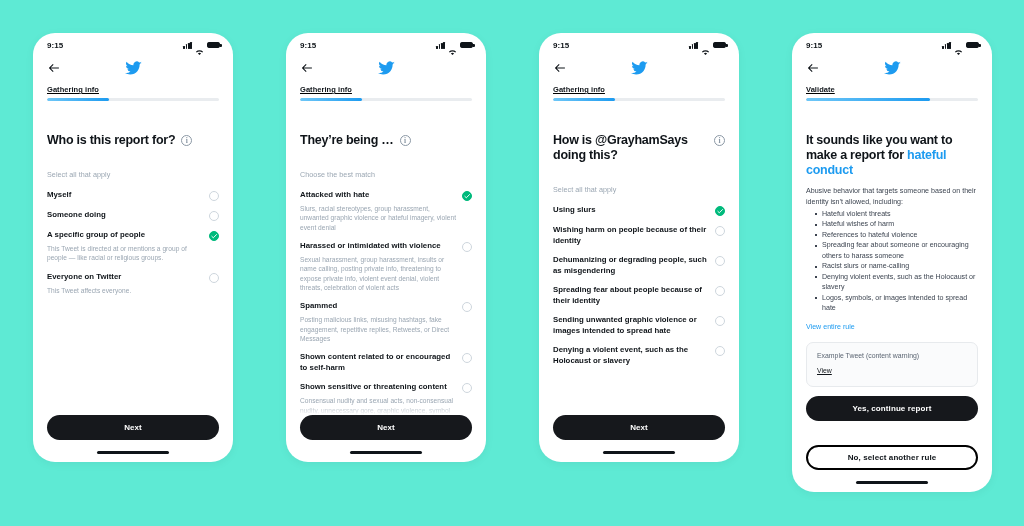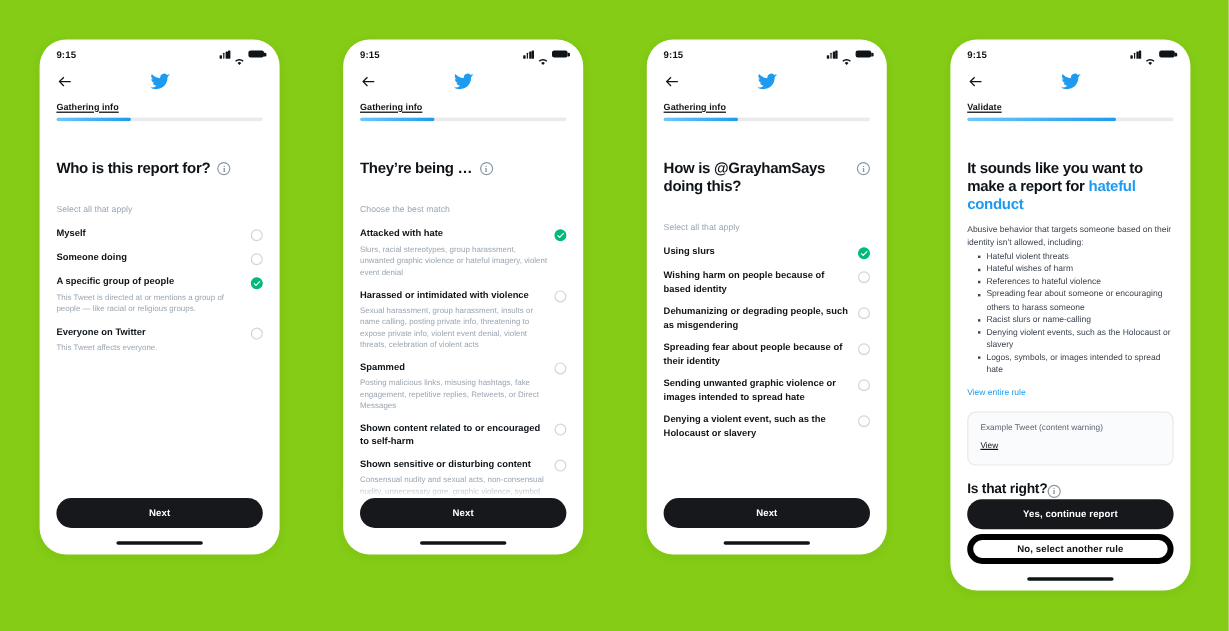--- a/index.html
+++ b/index.html
@@ -5,21 +5,21 @@
   * { box-sizing: border-box; margin: 0; padding: 0; }
   html, body {
     width: 1024px; height: 526px;
     background: #eceff1;
     font-family: "Liberation Sans", sans-serif;
     overflow: hidden;
   }
   .stage {
     position: relative;
     width: 1024px; height: 526px;
-    background: #84cc16;
+    background: #5eead4;
   }
 
   
   .phone {
     position: absolute;
     background: #ffffff;
     border-radius: 22px;
     overflow: hidden;
     box-shadow: 0 2px 10px rgba(0,0,0,0.05);
     display: flex;
@@ -188,21 +188,21 @@
   .footer { flex: 0 0 auto; padding: 0 14px 0 14px; }
   .btn {
     display: flex; align-items: center; justify-content: center;
     height: 25px; border-radius: 18px;
     font-size: 8px; font-weight: bold; cursor: pointer;
     letter-spacing: 0.1px;
   }
   .btn-primary { background: #16181c; color: #ffffff; }
   .btn-secondary {
     background: #ffffff; color: #0f1419;
-    border: 5px solid #000000; margin-top: 4px;
+    border: 2px solid #000000; margin-top: 24px;
   }
   .home-bar {
     flex: 0 0 auto;
     display: flex; justify-content: center;
     padding: 11px 0 8px 0;
   }
   .home-bar i {
     display: block; width: 72px; height: 3px;
     background: #0f1419; border-radius: 2px;
   }
@@ -365,21 +365,21 @@
             <div class="opt-desc">Posting malicious links, misusing hashtags, fake engagement, repetitive replies, Retweets, or Direct Messages</div>
           </div>
           <div class="opt">
             <div class="opt-row">
               <div class="opt-label">Shown content related to or encouraged to self-harm</div>
               <span class="radio"></span>
             </div>
           </div>
           <div class="opt">
             <div class="opt-row">
-              <div class="opt-label">Shown sensitive or disturbing content</div>
+              <div class="opt-label">Shown sensitive or threatening content</div>
               <span class="radio"></span>
             </div>
             <div class="opt-desc">Consensual nudity and sexual acts, non-consensual nudity, unnecessary gore, graphic violence, symbol or image intended to spread hate based on someone’s identity</div>
           </div>
         </div>
       <div class="fade-mask"></div>
     </div>
     <div class="footer">
       <div class="btn btn-primary">Next</div>
     </div>
@@ -434,21 +434,21 @@
               <div class="opt-label">Using slurs</div>
               <span class="radio checked">
                 <svg viewBox="0 0 14 14" width="6.5" height="6.5">
                   <path d="M1.8 7.2 5 10.3l7-7.1" stroke="#fff" stroke-width="2" fill="none" stroke-linecap="round" stroke-linejoin="round"></path>
                 </svg>
               </span>
             </div>
           </div>
           <div class="opt">
             <div class="opt-row">
-              <div class="opt-label">Wishing harm on people because of based identity</div>
+              <div class="opt-label">Wishing harm on people because of their identity</div>
               <span class="radio"></span>
             </div>
           </div>
           <div class="opt">
             <div class="opt-row">
               <div class="opt-label">Dehumanizing or degrading people, such as misgendering</div>
               <span class="radio"></span>
             </div>
           </div>
           <div class="opt">

